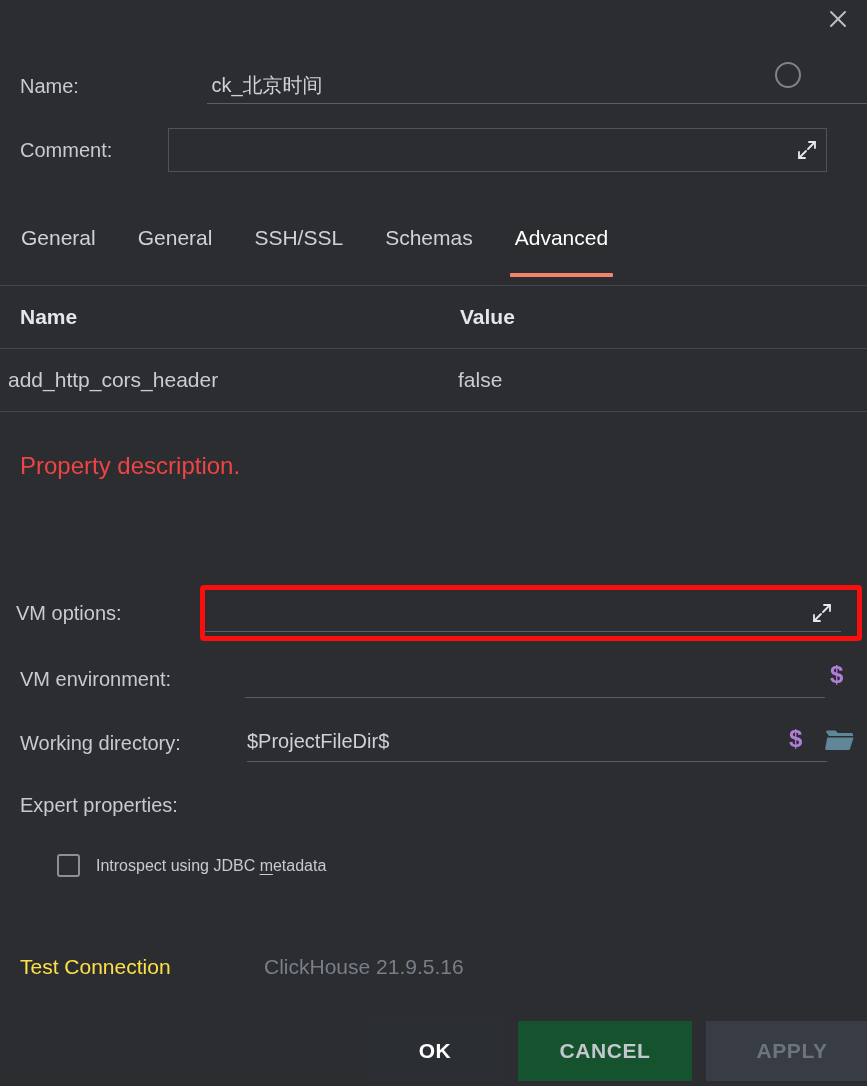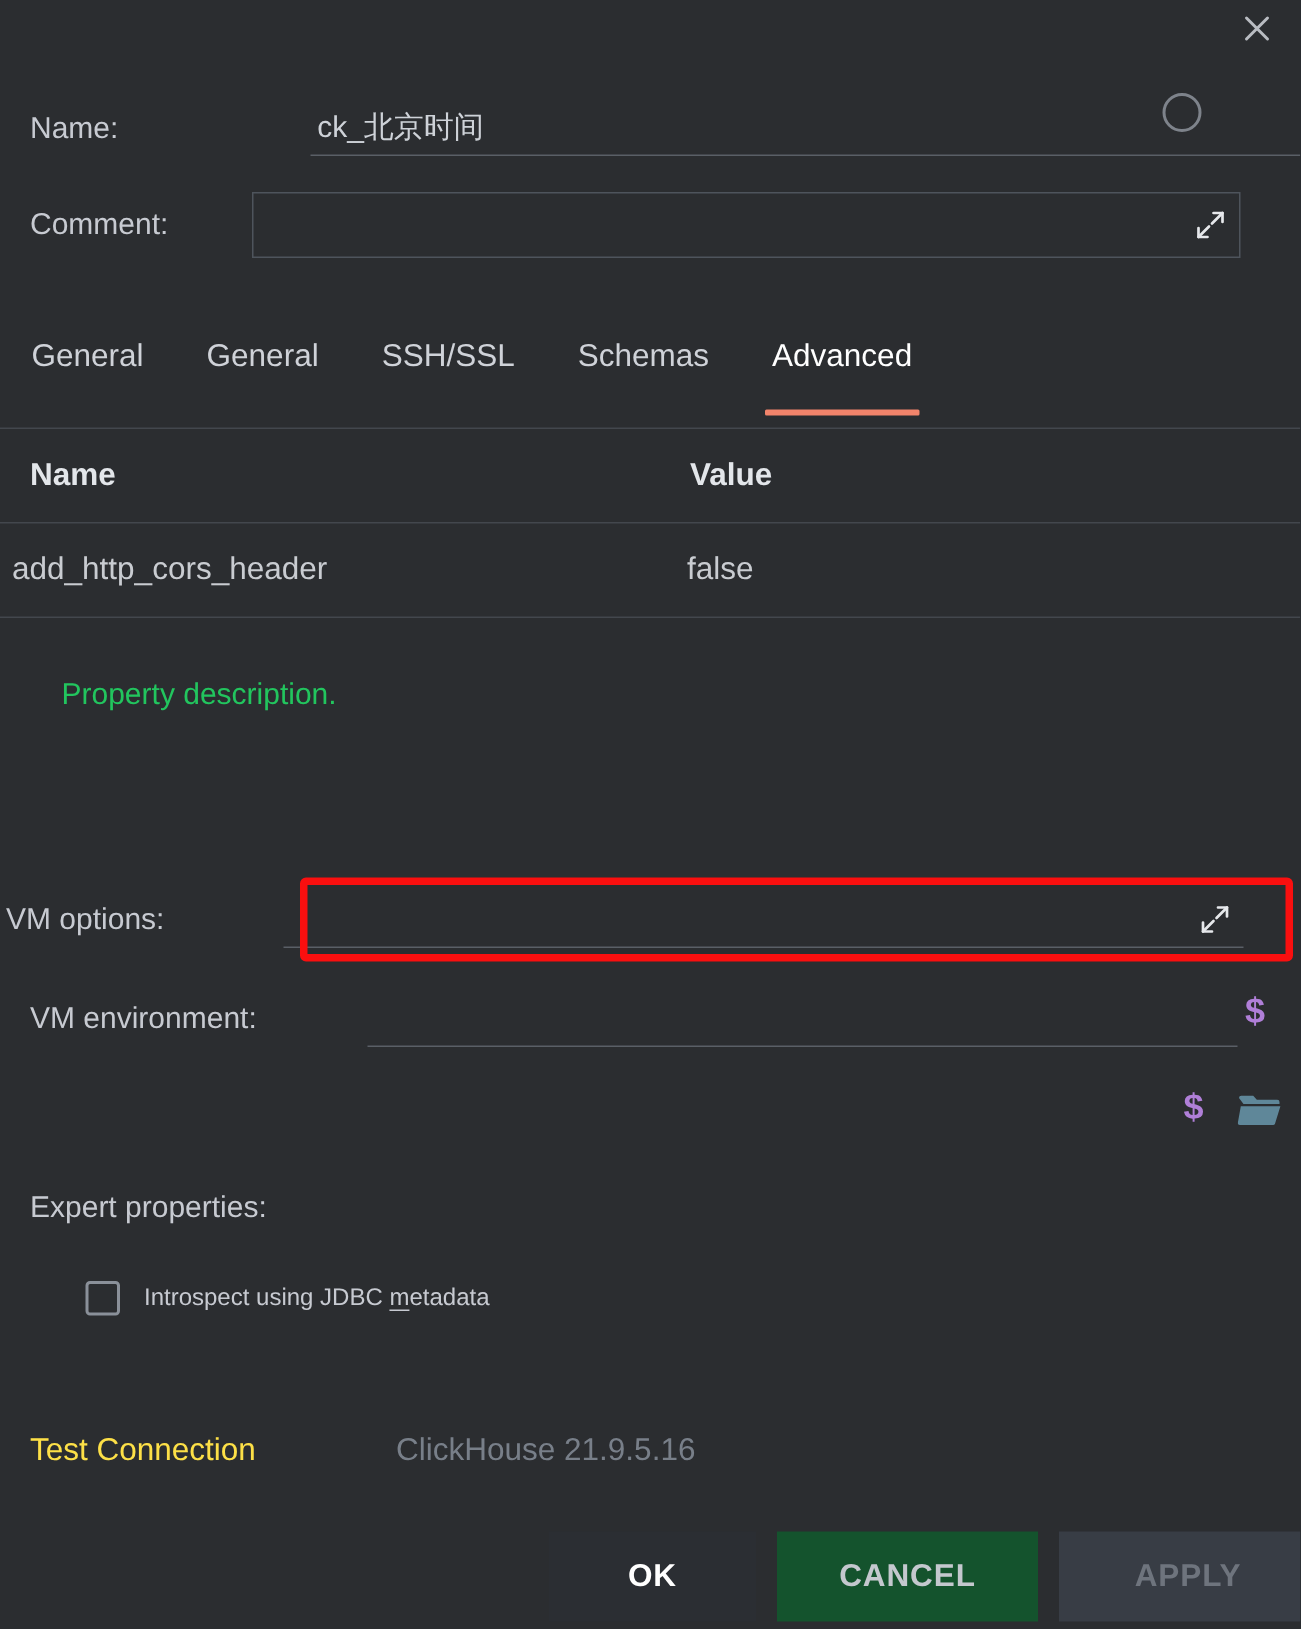--- a/index.html
+++ b/index.html
@@ -153,27 +153,26 @@
     font-size: 21px;
     color: #c9ccd1;
   }
   .td-name { padding-left: 0px; margin-left: -12px; width: 452px; }
   .td-value { margin-left: -2px; }
 
   
   #prop-description {
     position: absolute;
     left: 20px; top: 452px;
-    font-size: 20px;
-    color: #22c55e;
-    margin-left: 21px;
-  }
-
-  
-  #vm-options-row { left: 4px; top: 594px; width: 847px; height: 38px; }
+    font-size: 24px;
+    color: #ef4444;
+  }
+
+  
+  #vm-options-row { left: 16px; top: 594px; width: 847px; height: 38px; }
   #vm-options-label { width: 185px; }
   .vm-options-field {
     position: relative;
     width: 640px; height: 38px;
     cursor: text;
   }
   .vm-options-field .underline {
     position: absolute; left: 0; bottom: 0;
     width: 640px; height: 1px;
     background: #5a5f66;
@@ -414,20 +413,27 @@
   <div id="red-box"></div>
 
   <div class="field-row" id="vm-env-row">
     <div class="flabel" id="vm-env-label">VM environment:</div>
     <div class="vm-env-field">
       <div class="underline"></div>
     </div>
   </div>
   <div class="macro-icon" id="vm-env-macro">$</div>
 
+  <div class="field-row" id="workdir-row">
+    <div class="flabel" id="workdir-label">Working directory:</div>
+    <div class="workdir-field">
+      <div id="workdir-value">$ProjectFileDir$</div>
+      <div class="underline"></div>
+    </div>
+  </div>
   <div class="macro-icon" id="workdir-macro">$</div>
   <div id="workdir-folder">
     <svg width="30" height="24" viewBox="0 0 30 24" fill="#5f8799">
       <path d="M1 4 a1.5 1.5 0 0 1 1.5 -1.5 h8 l2.4 2.6 h13.6 a1.5 1.5 0 0 1 1.5 1.5 v1.4 h-24 z"></path>
       <path d="M2.2 9.5 h26.4 l-3.6 11.6 a1.4 1.4 0 0 1 -1.3 0.9 h-22.2 a1.3 1.3 0 0 1 -1.3 -1.4 z"></path>
     </svg>
   </div>
 
   <div id="expert-label">Expert properties:</div>
 

